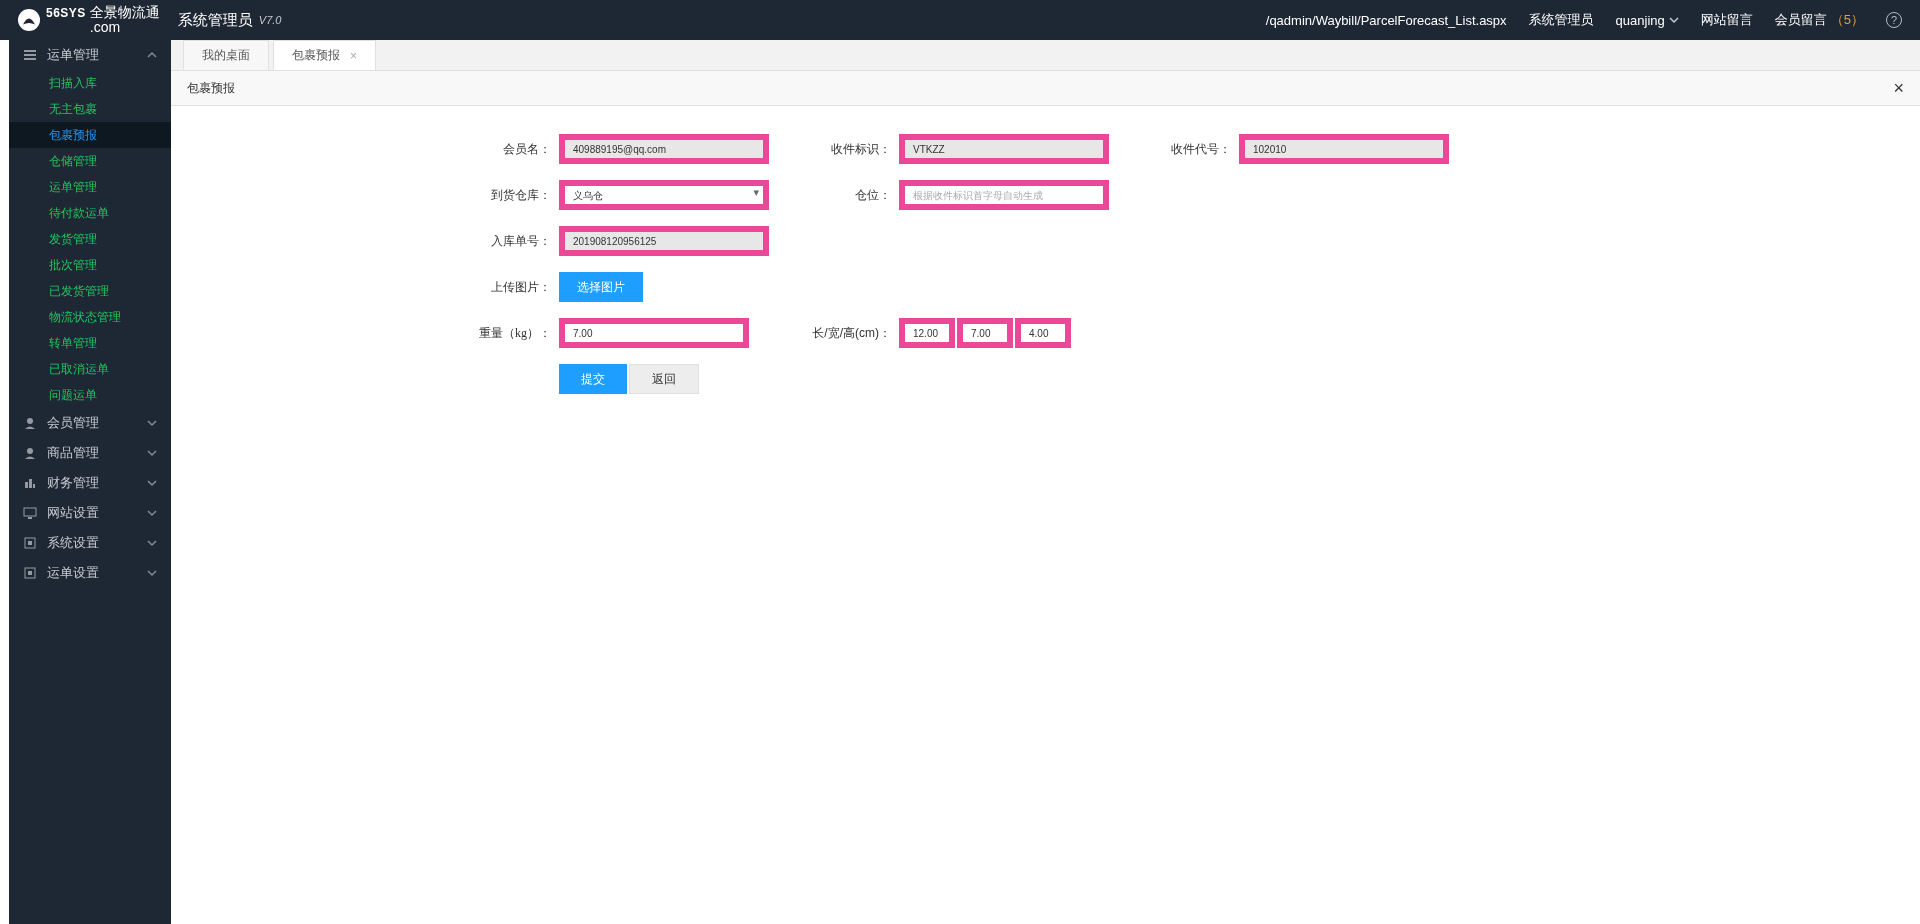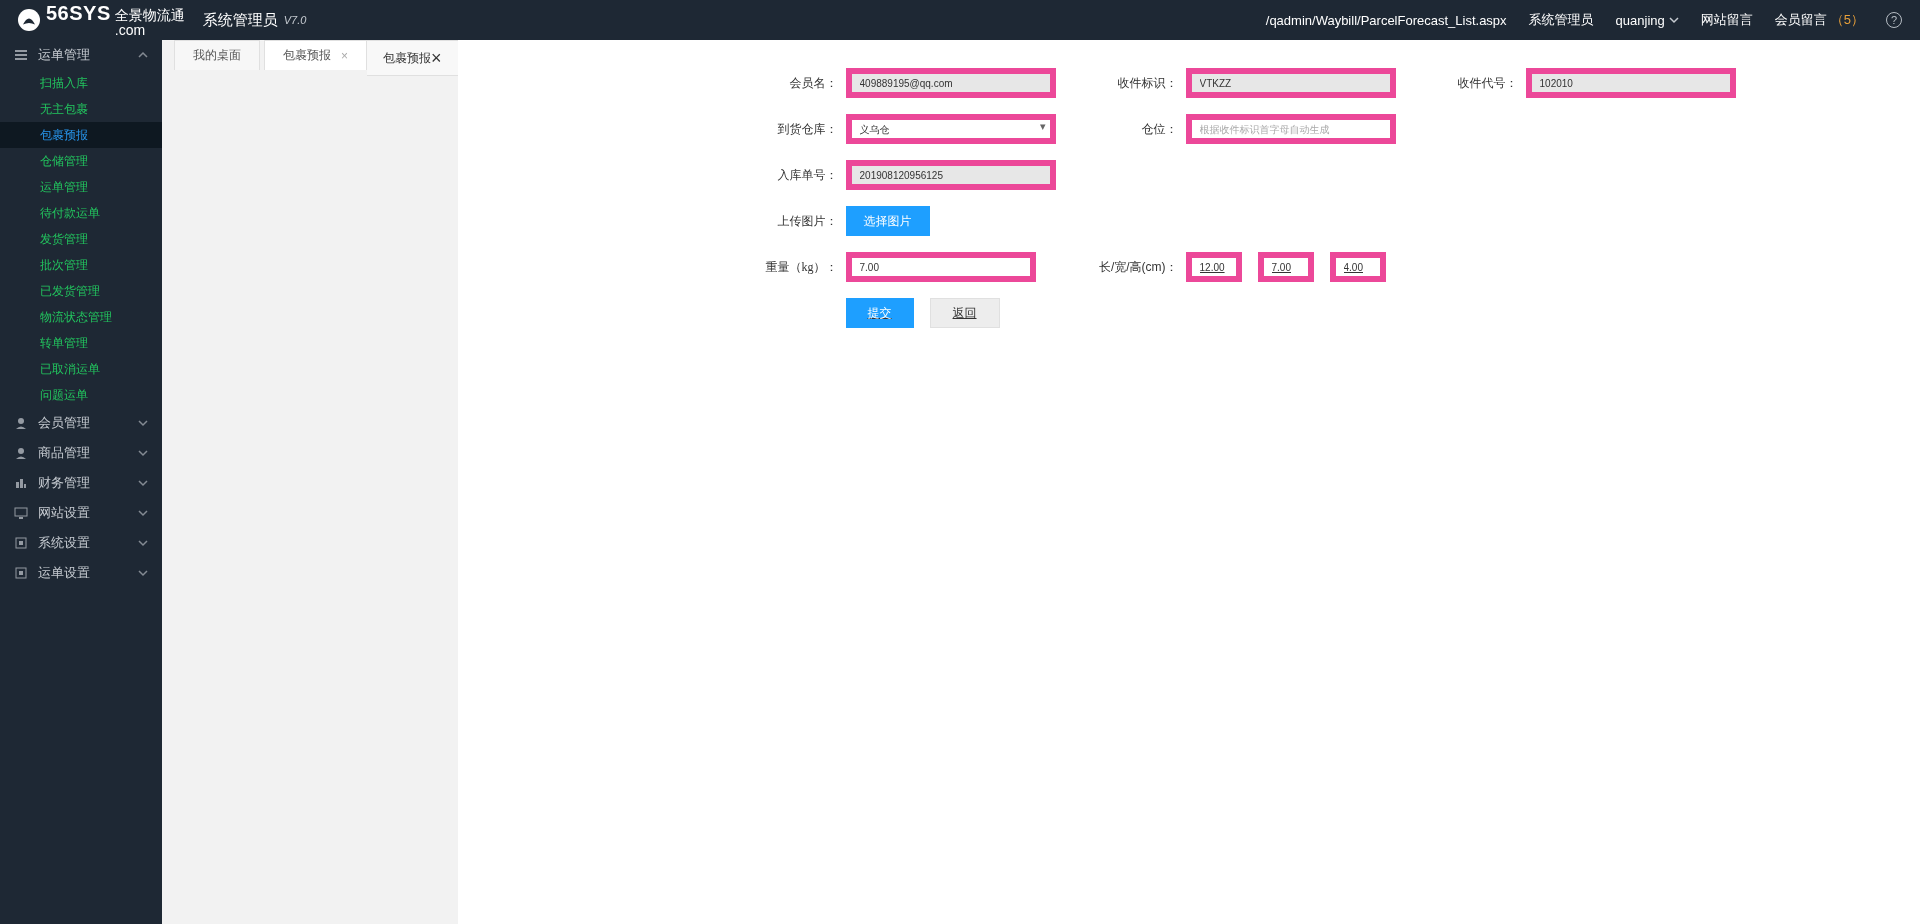--- a/index.html
+++ b/index.html
@@ -2,62 +2,62 @@
 <html><head>
   <meta charset="utf-8">
   <style>
     * { box-sizing: border-box; margin: 0; padding: 0; }
     body { font-family: "Microsoft YaHei", Arial, sans-serif; font-size: 13px; color: #333; background: #fff; }
 
     .topbar { height: 40px; background: #1e2834; color: #fff; display: flex; align-items: center; padding: 0 18px; }
     .topbar .logo-img { width: 22px; height: 22px; border-radius: 50%; background: #fff; margin-right: 6px; display: inline-flex; align-items: center; justify-content: center; }
     .topbar .logo-img svg { width: 18px; height: 18px; }
     .topbar .brand { display: flex; align-items: baseline; gap: 4px; margin-right: 18px; }
-    .topbar .brand-main { font-size: 20px; font-weight: bold; letter-spacing: 0.5px; }
+    .topbar .brand-main { font-size: 12px; font-weight: bold; letter-spacing: 0.5px; }
     .topbar .brand-sub { font-size: 14px; line-height: 1.05; }
     .topbar .brand-sub .cn { display: block; }
     .topbar .title { font-size: 15px; margin-right: 6px; }
     .topbar .ver { font-size: 11px; color: #c6cbd1; font-style: italic; }
     .topbar .spacer { flex: 1; }
     .topbar .ritem { color: #fff; font-size: 13px; margin-left: 22px; display: flex; align-items: center; gap: 4px; cursor: pointer; }
     .topbar .path { color: #fff; font-size: 13px; }
     .topbar .count { color: #e8a03a; }
     .topbar .chev { width: 10px; height: 10px; }
     .topbar .help { width: 16px; height: 16px; border: 1.5px solid #b5bcc3; border-radius: 50%; display: inline-flex; align-items: center; justify-content: center; color: #b5bcc3; font-size: 11px; }
 
     .layout { display: flex; height: calc(100vh - 40px); }
 
-    .sidebar { width: 162px; min-width: 162px; background: #1e2834; color: #c6cbd1; overflow-y: auto; }
+    .sidebar { width: 162px; min-width: 162px; background: #1e2834; color: #c6cbd1; overflow-y: auto; margin-left: 9px; }
     .sbsec { height: 30px; display: flex; align-items: center; padding: 0 14px; gap: 10px; cursor: pointer; color: #c6cbd1; }
     .sbsec .sicon { width: 14px; height: 14px; display: inline-flex; align-items: center; justify-content: center; opacity: 0.7; }
     .sbsec .sitext { flex: 1; font-size: 13px; }
     .sbsec .chev { width: 10px; height: 10px; opacity: 0.6; }
     .sidebar .sub { }
     .sidebar .sub .item { height: 26px; display: flex; align-items: center; padding-left: 40px; font-size: 12px; color: #22c55e; cursor: pointer; }
     .sidebar .sub .item.active { background: #0e1821; color: #2795ec; }
 
-    .main { flex: 1; display: flex; flex-direction: row; background: #f2f2f2; min-width: 0; }
+    .main { flex: 1; display: flex; flex-direction: column; background: #f2f2f2; min-width: 0; }
 
     .tabs { height: 30px; display: flex; align-items: flex-end; padding-left: 12px; padding-top: 6px; gap: 4px; }
     .tab { height: 30px; background: #fff; border: 1px solid #e0e0e0; border-bottom: none; padding: 0 18px; display: flex; align-items: center; gap: 10px; font-size: 12px; color: #555; cursor: pointer; }
     .tab.inactive { background: #f7f7f7; }
     .tab .x { color: #aaa; font-size: 12px; line-height: 1; }
 
     .crumb { height: 36px; background: #f8f8f8; border-top: 1px solid #e0e0e0; border-bottom: 1px solid #e0e0e0; display: flex; align-items: center; padding: 0 16px; font-size: 12px; color: #333; }
     .crumb .close { margin-left: auto; font-size: 18px; color: #333; cursor: pointer; line-height: 1; }
 
     .content { flex: 1; background: #fff; padding: 28px 0 0 0; overflow: auto; }
     .form { display: flex; flex-direction: column; gap: 16px; }
     .row { display: flex; align-items: center; }
     .row.top { align-items: flex-start; }
     .lbl { width: 388px; min-width: 388px; text-align: right; padding-right: 8px; font-size: 12px; color: #333; font-family: Liberation Serif, serif; }
     .cell { display: inline-flex; align-items: center; }
     .cell + .cell { margin-left: 48px; }
     .clbl { font-size: 12px; color: #333; min-width: 82px; text-align: right; display: inline-block; padding-right: 8px; }
-    .ctl { display: flex; gap: 16px; align-items: center; text-decoration: underline; }
+    .ctl { display: flex; gap: 2px; align-items: center; }
     input[type=text], select, textarea { border: 6px solid #ec4899; height: 30px; padding: 0 8px; font-size: 10px; font-family: inherit; background: #fff; color: #333; }
     input[type=text][readonly] { background: #e7e7e7; color: #333; }
     textarea { height: 58px; padding: 6px 8px; resize: none; }
     .w-210 { width: 210px; }
     .w-540 { width: 540px; }
     .wshort { width: 56px; }
     .btn { height: 30px; border: none; padding: 0 18px; font-size: 12px; cursor: pointer; font-family: inherit; }
     .btn-primary { background: #1e9fff; color: #fff; }
     .btn-default { background: #ededed; color: #333; border: 1px solid #e0e0e0; }
     .selectwrap { position: relative; display: inline-block; }

